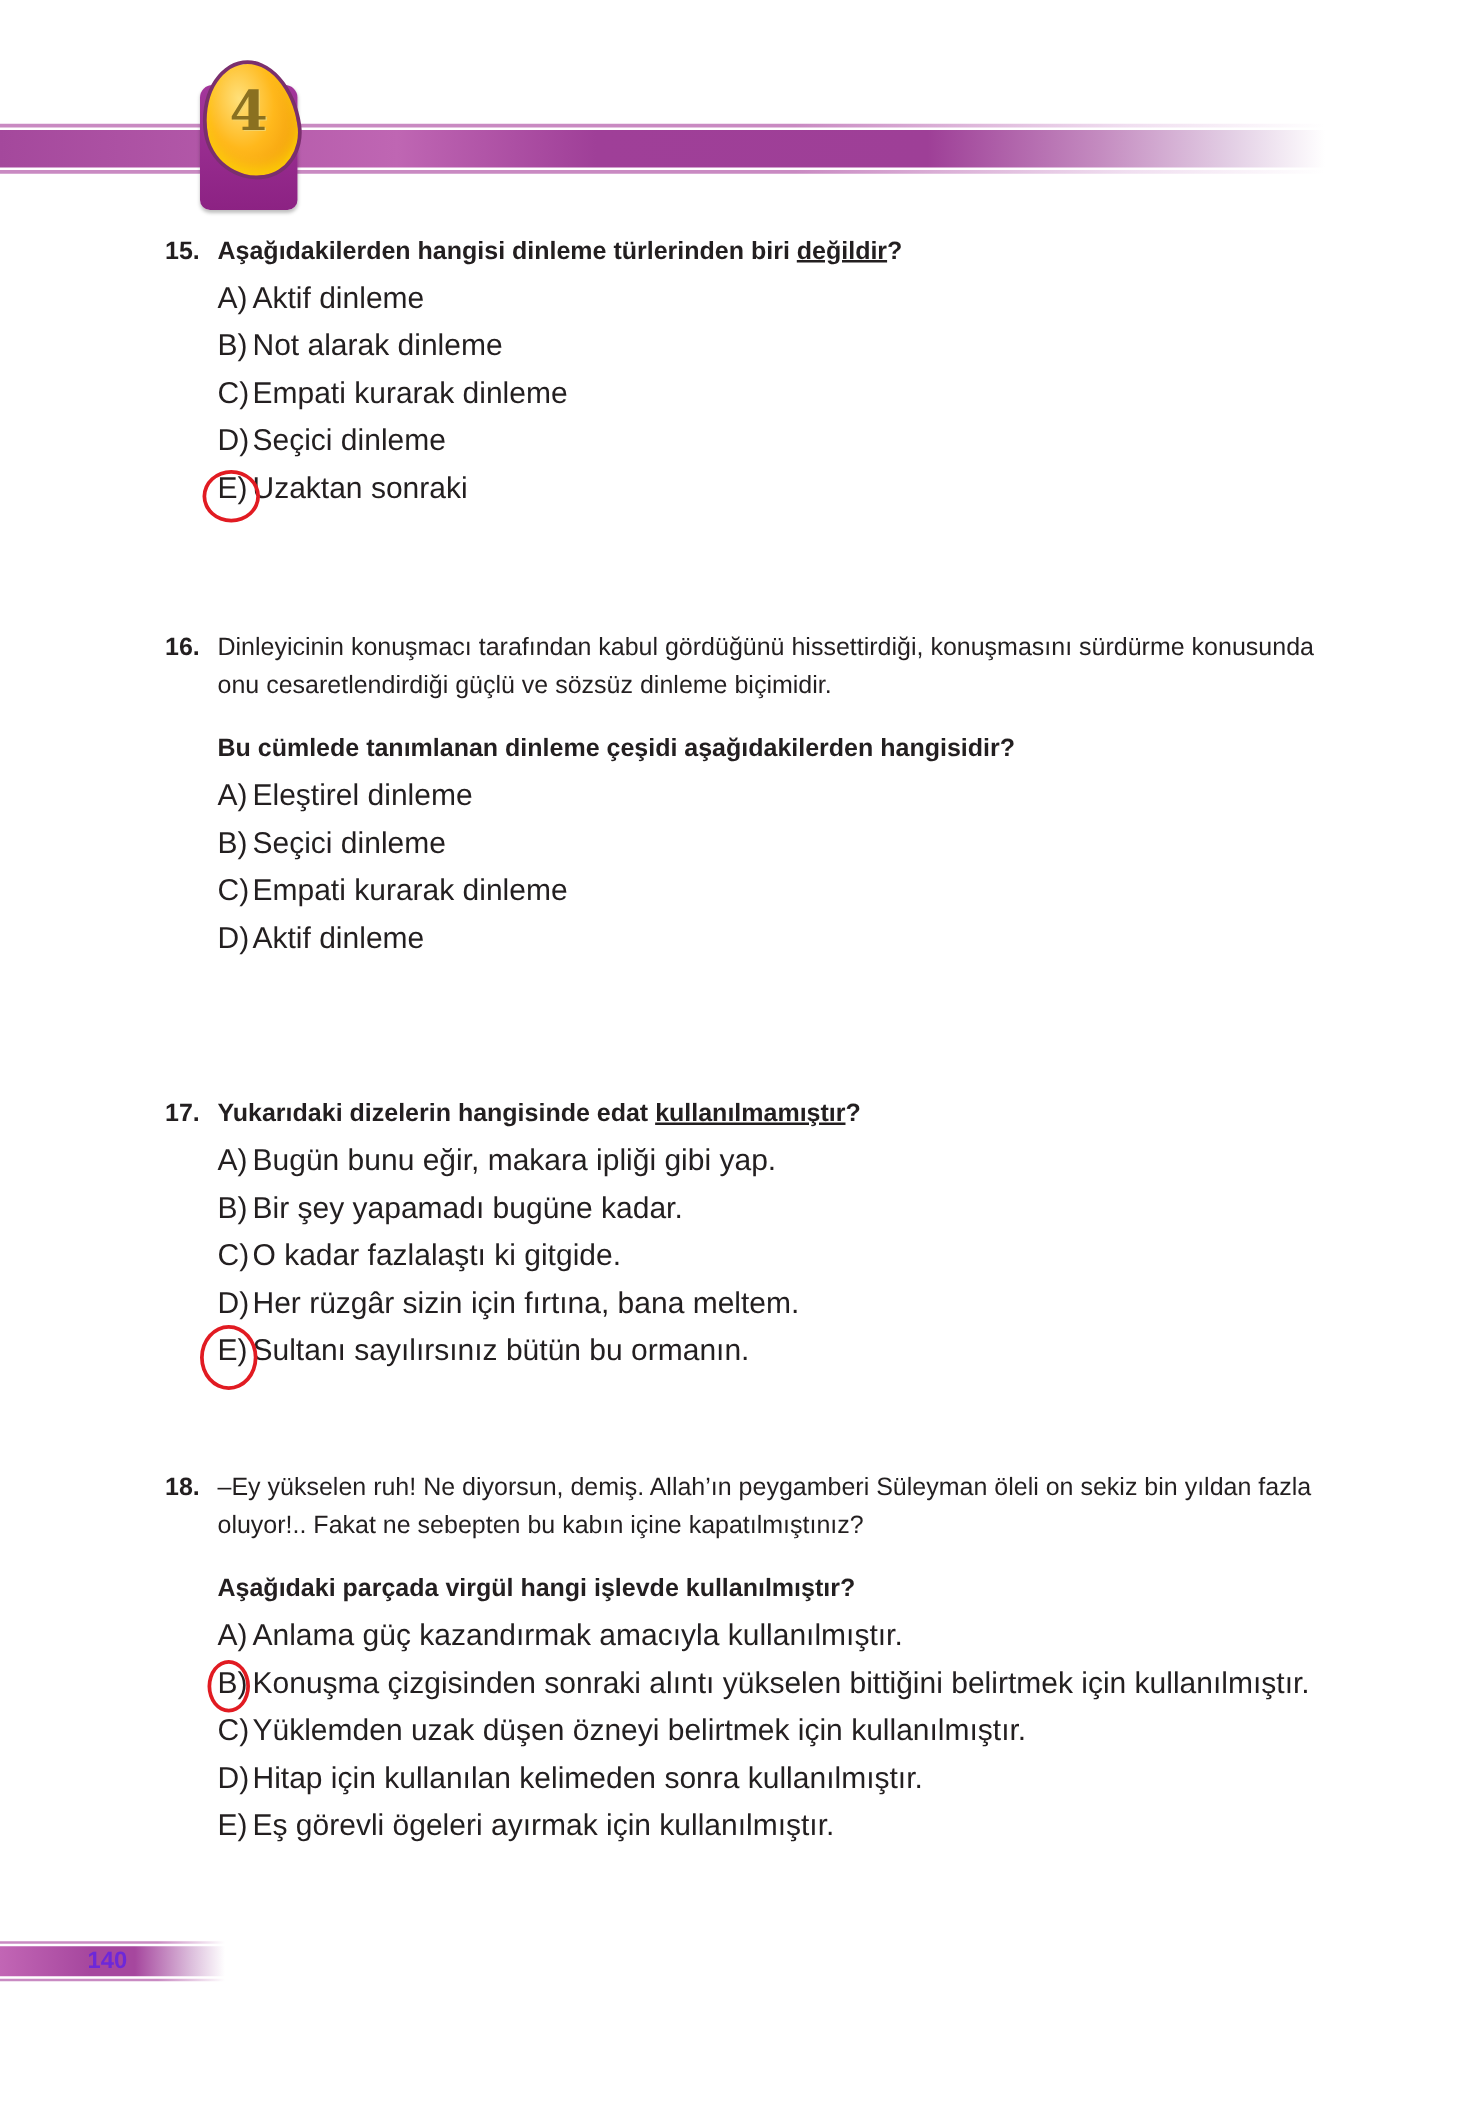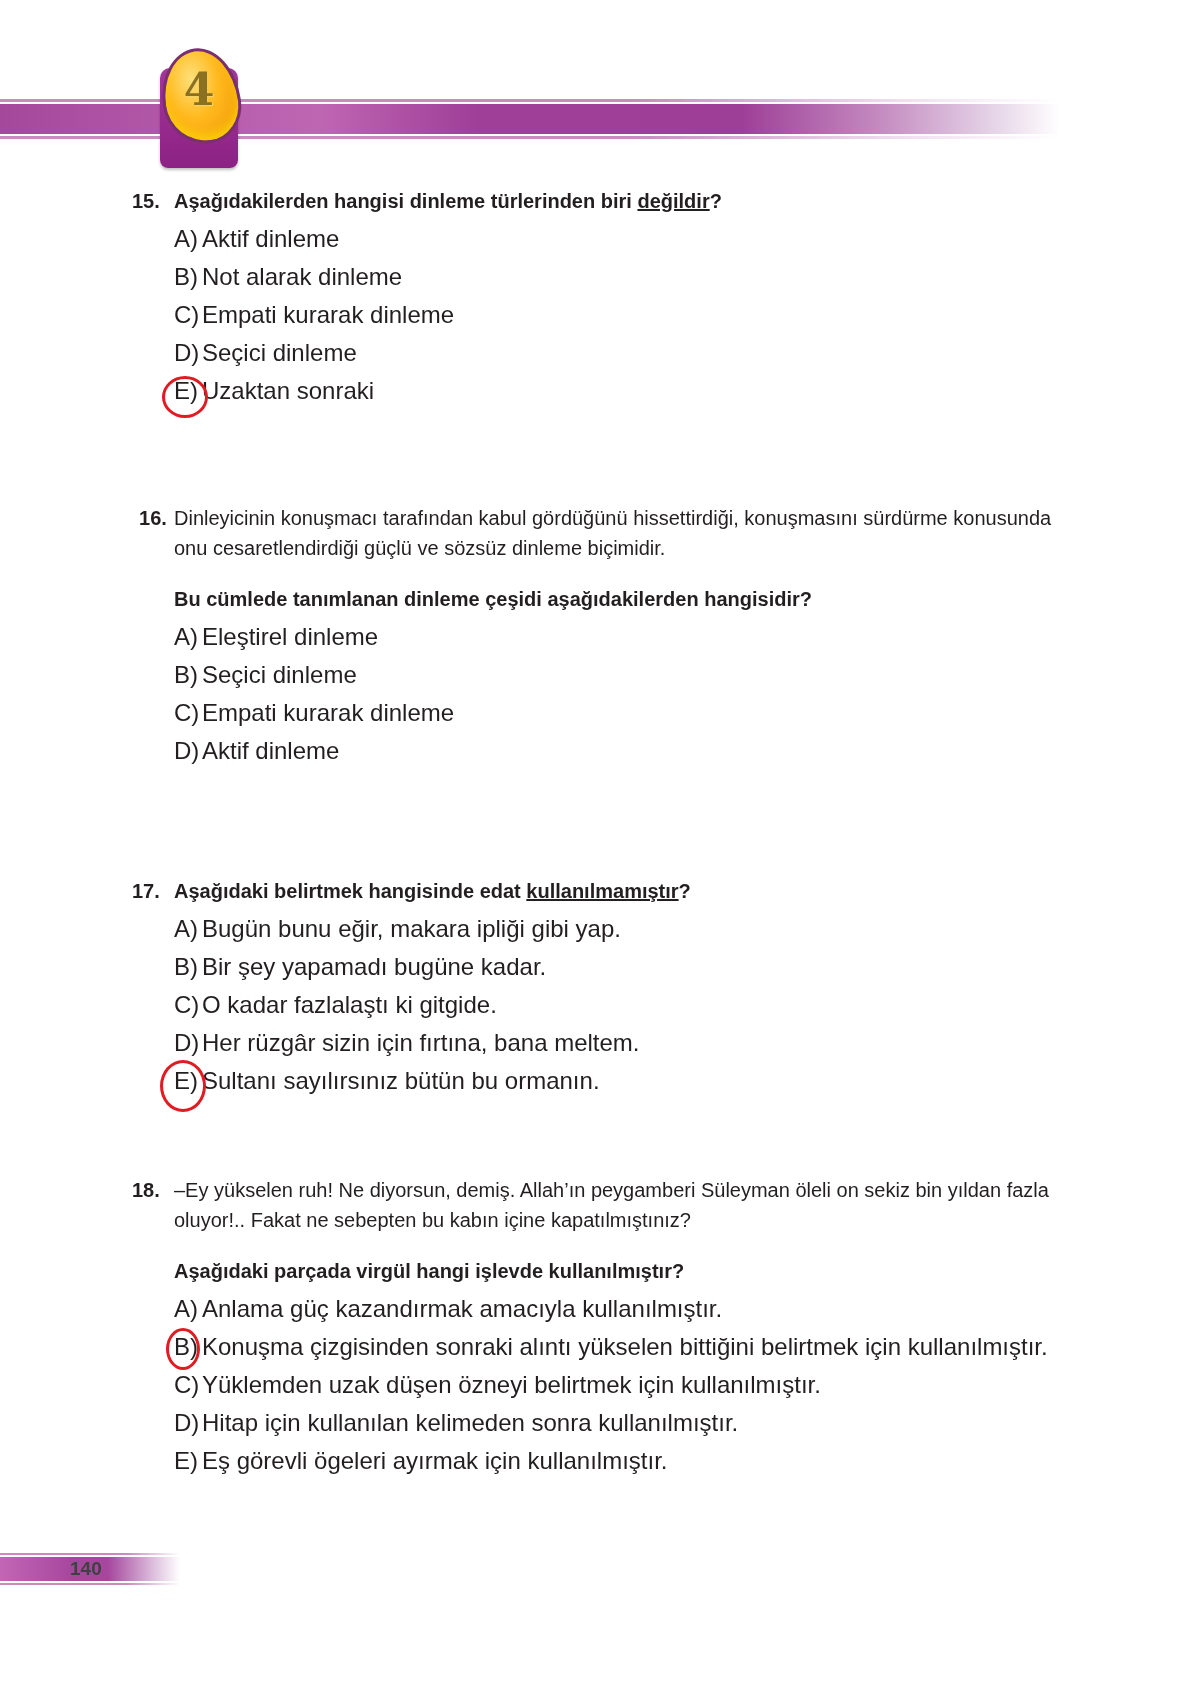--- a/index.html
+++ b/index.html
@@ -44,21 +44,21 @@
 
   
   .footer-band { position: absolute; left: 0; top: 1553px; width: 180px; height: 32px; }
   .footer-band .line-top { position: absolute; left: 0; top: 0; width: 100%; height: 2px;
     background: linear-gradient(90deg, #c98ac2 0%, #c98ac2 70%, rgba(255,255,255,0) 100%); }
   .footer-band .bar { position: absolute; left: 0; top: 4px; width: 100%; height: 24px;
     background: linear-gradient(90deg, #c266b5 0%, #a6479e 40%, #a6479e 60%, #dcbedc 85%, rgba(255,255,255,0) 100%); }
   .footer-band .line-bottom { position: absolute; left: 0; top: 30px; width: 100%; height: 2px;
     background: linear-gradient(90deg, #c98ac2 0%, #c98ac2 70%, rgba(255,255,255,0) 100%); }
   .page-number { position: absolute; left: 70px; top: 4px; line-height: 24px; font-weight: bold;
-    font-size: 19px; color: #404040; }
+    font-size: 19px; color: #6d28d9; }
 </style>
 </head>
 <body>
 
 <div class="header-band">
   <div class="line-top"></div>
   <div class="bar"></div>
   <div class="line-bottom"></div>
 </div>
 <div class="chapter-badge">
@@ -75,34 +75,34 @@
     <div class="option"><span class="letter">A)</span><span>Aktif dinleme</span></div>
     <div class="option"><span class="letter">B)</span><span>Not alarak dinleme</span></div>
     <div class="option"><span class="letter">C)</span><span>Empati kurarak dinleme</span></div>
     <div class="option"><span class="letter">D)</span><span>Seçici dinleme</span></div>
     <div class="option"><span class="answer-circle" style="top:0px;height:42px;width:46px;left:-12px;"></span><span class="letter">E)</span><span>Uzaktan sonraki</span></div>
   </div>
 </div>
 
 <div class="question" style="top:503px;">
   <div class="q-text">
-    <span class="q-num" style="text-indent:0;text-align:center;">16.</span><span>Dinleyicinin konuşmacı tarafından kabul gördüğünü hissettirdiği, konuşmasını sürdürme konusunda onu cesaretlendirdiği güçlü ve sözsüz dinleme biçimidir.</span>
+    <span class="q-num" style="text-indent:0;">16.</span><span>Dinleyicinin konuşmacı tarafından kabul gördüğünü hissettirdiği, konuşmasını sürdürme konusunda onu cesaretlendirdiği güçlü ve sözsüz dinleme biçimidir.</span>
   </div>
   <div class="q-sub">Bu cümlede tanımlanan dinleme çeşidi aşağıdakilerden hangisidir?</div>
   <div class="options">
     <div class="option"><span class="letter">A)</span><span>Eleştirel dinleme</span></div>
     <div class="option"><span class="letter">B)</span><span>Seçici dinleme</span></div>
     <div class="option"><span class="letter">C)</span><span>Empati kurarak dinleme</span></div>
     <div class="option"><span class="letter">D)</span><span>Aktif dinleme</span></div>
   </div>
 </div>
 
 <div class="question" style="top:876px;">
   <div class="q-line">
-    <span class="q-num">17.</span><span class="q-stem"><span>Aşağıdaki belirtmek hangisinde edat </span><span class="underline">kullanılmamıştır</span><span>?</span></span>
+    <span class="q-num">17.</span><span class="q-stem"><span>Yukarıdaki dizelerin hangisinde edat </span><span class="underline">kullanılmamıştır</span><span>?</span></span>
   </div>
   <div class="options">
     <div class="option"><span class="letter">A)</span><span>Bugün bunu eğir, makara ipliği gibi yap.</span></div>
     <div class="option"><span class="letter">B)</span><span>Bir şey yapamadı bugüne kadar.</span></div>
     <div class="option"><span class="letter">C)</span><span>O kadar fazlalaştı ki gitgide.</span></div>
     <div class="option"><span class="letter">D)</span><span>Her rüzgâr sizin için fırtına, bana meltem.</span></div>
     <div class="option"><span class="answer-circle" style="left:-14px;top:-6px;width:46px;height:52px;"></span><span class="letter">E)</span><span>Sultanı sayılırsınız bütün bu ormanın.</span></div>
   </div>
 </div>
 

